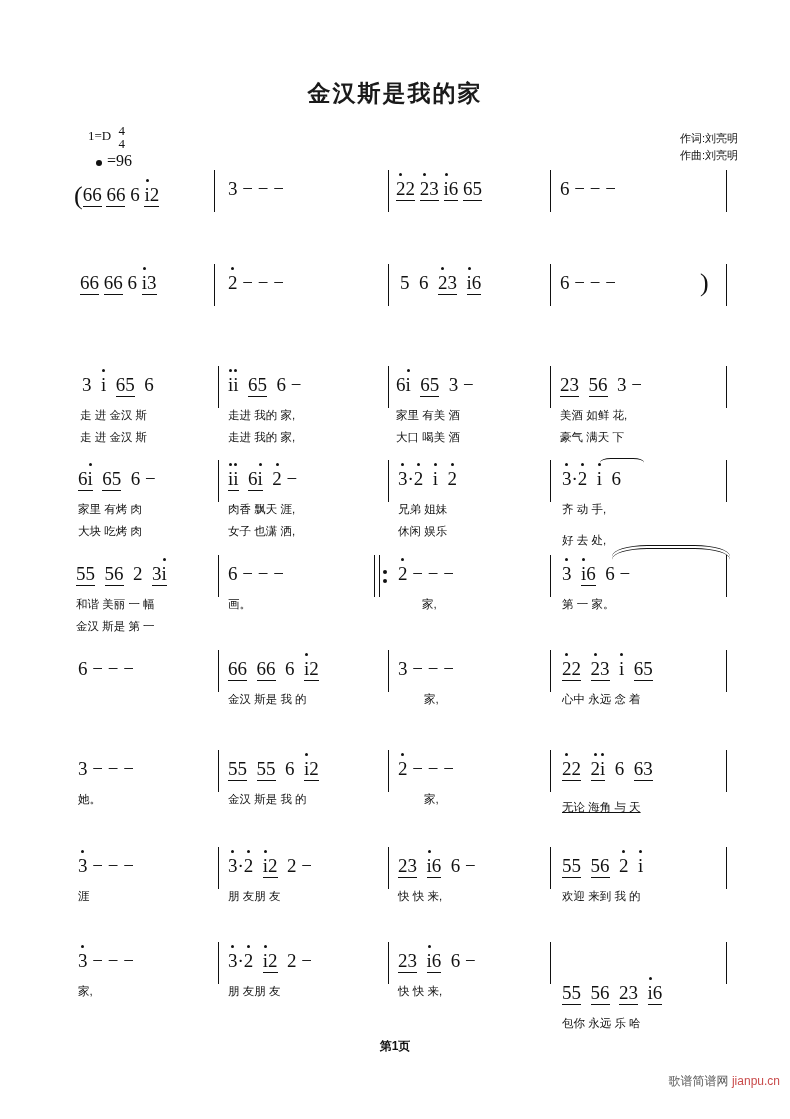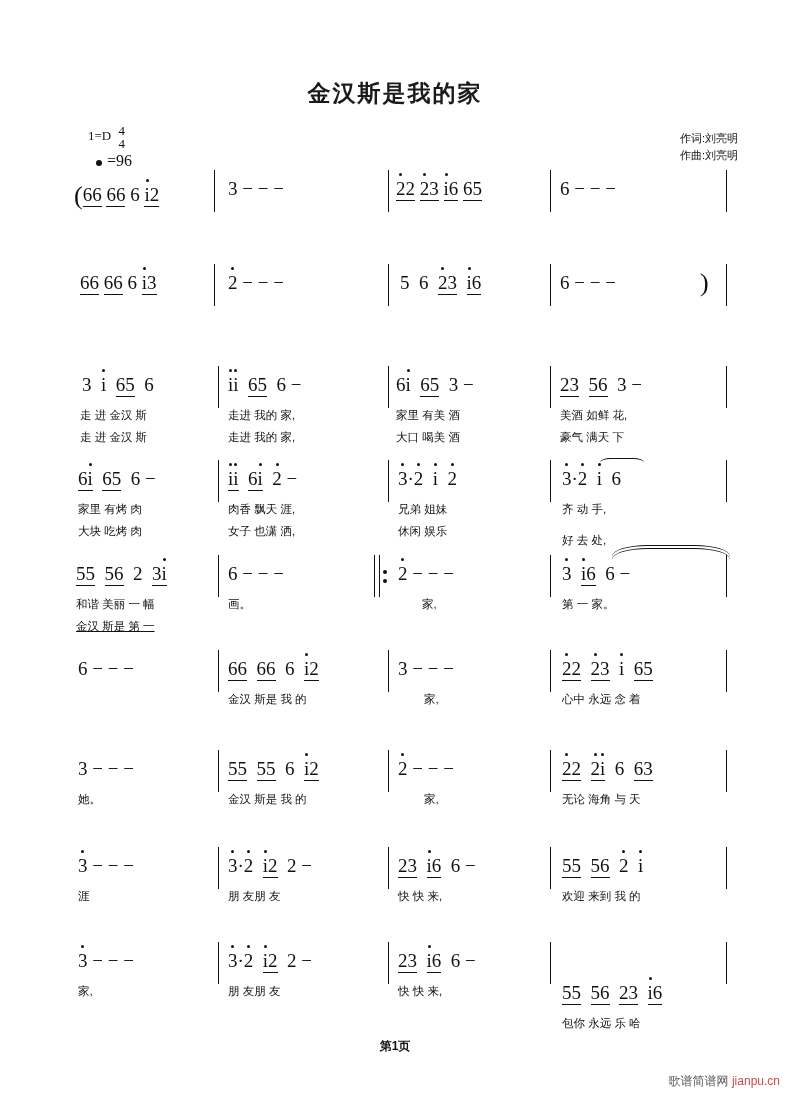--- a/index.html
+++ b/index.html
@@ -235,21 +235,21 @@
     <div class="barline bar-tall" style="left:726px; top:-8px;"></div>
   </div>
 
   <div class="tie-long" style="left:612px; top:545px; width:118px;"></div>
   <div class="tie-long" style="left:612px; top:548px; width:118px; transform:scaleX(-1);"></div>
 
   <div class="row" style="top:563px;">
     <div class="measure" style="left:76px; top:0;">
       <div class="notes"><span class="underline1">55</span>&nbsp; <span class="underline1">56</span>&nbsp; 2&nbsp; <span class="underline1">3<span class="dotabove">i</span></span></div>
       <div class="lyr" style="margin-top:12px;">和谐 美丽 一 幅</div>
-      <div class="lyr" style="margin-top:7px;text-decoration:underline;">金汉 斯是 第 一</div>
+      <div class="lyr" style="margin-top:7px;">金汉 斯是 第 一</div>
     </div>
     <div class="barline bar-tall" style="left:218px; top:-8px;"></div>
     <div class="measure" style="left:228px; top:0;">
       <div class="notes">6 − − −</div>
       <div class="lyr" style="margin-top:12px;">画。</div>
     </div>
     <div class="barline bar-tall" style="left:374px; top:-8px;"></div>
     <div class="barline bar-tall" style="left:379px; top:-8px;"></div>
     <div class="repeat-dots" style="left:383px; top:2px;">
         <i></i>
@@ -300,21 +300,21 @@
       <div class="lyr" style="margin-top:12px;">金汉 斯是 我 的</div>
     </div>
     <div class="barline bar-tall" style="left:388px; top:-8px;"></div>
     <div class="measure" style="left:398px; top:0;">
       <div class="notes"><span class="dotabove">2</span> − − −</div>
       <div class="lyr" style="margin-top:12px; margin-left:26px;">家,</div>
     </div>
     <div class="barline bar-tall" style="left:550px; top:-8px;"></div>
     <div class="measure" style="left:562px; top:0;">
       <div class="notes"><span class="underline1"><span class="dotabove">2</span>2</span>&nbsp; <span class="underline1"><span class="dotabove">2</span><span class="dotabove">i</span></span>&nbsp; 6&nbsp; <span class="underline1">63</span></div>
-      <div class="lyr" style="margin-top:12px;">无论 海角 与 天</div>
+      <div class="lyr" style="margin-top:20px;text-decoration:underline;">无论 海角 与 天</div>
     </div>
     <div class="barline bar-tall" style="left:726px; top:-8px;"></div>
   </div>
 
   <div class="row" style="top:855px;">
     <div class="measure" style="left:78px; top:0;">
       <div class="notes"><span class="dotabove">3</span> − − −</div>
       <div class="lyr" style="margin-top:12px;">涯</div>
     </div>
     <div class="barline bar-tall" style="left:218px; top:-8px;"></div>

